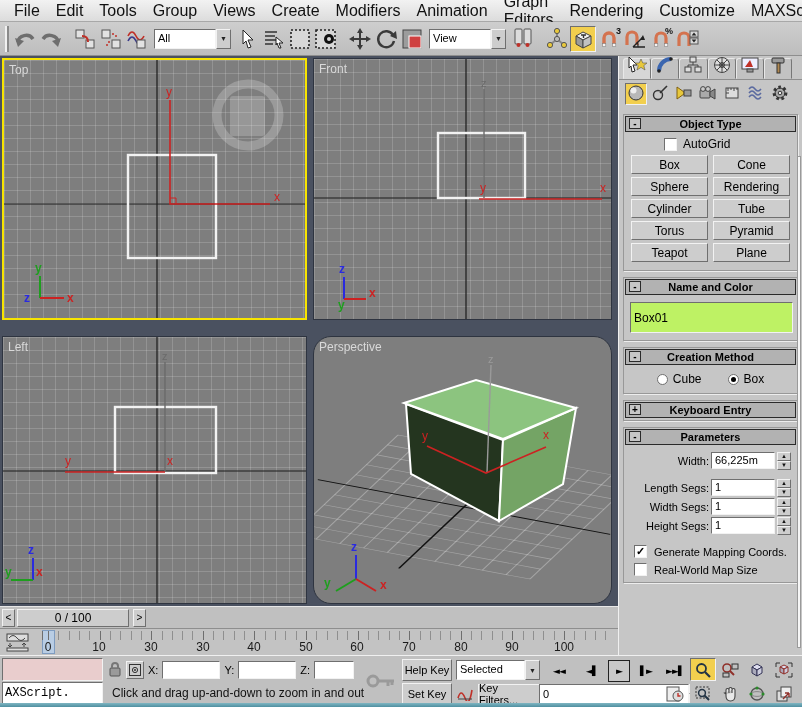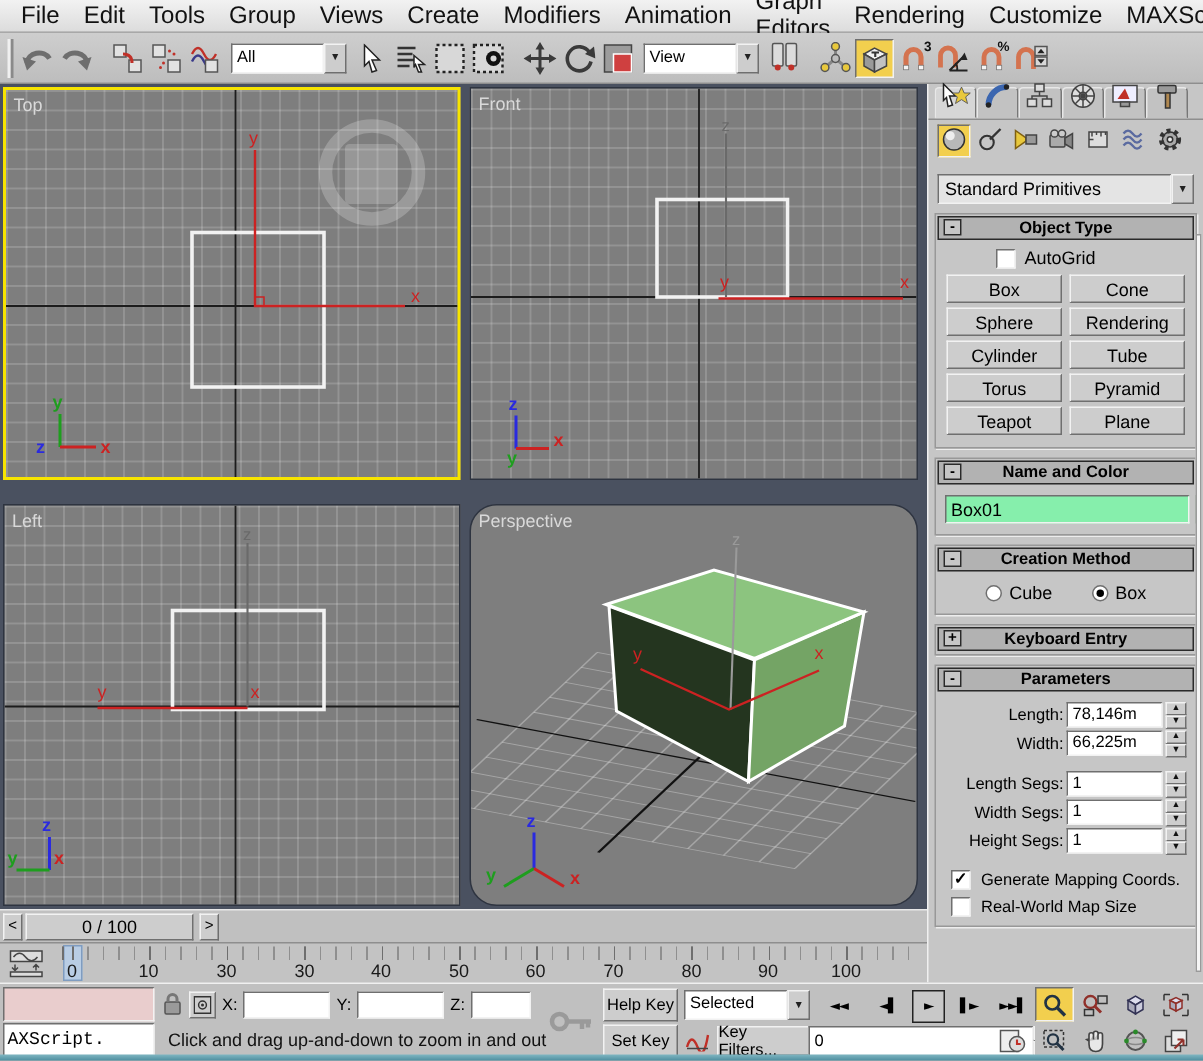--- a/index.html
+++ b/index.html
@@ -53,21 +53,21 @@
   .cat.on { background:#f2cf4e; border:1px solid; border-color:#6f6f6f #f2f2f2 #f2f2f2 #6f6f6f; }
   .prim-dd { display:flex; height:20px; margin:8px 6px 4px 6px; }
   .prim-dd .val { flex:1; background:#e4e4e4; border:1px solid; border-color:#6f6f6f #f2f2f2 #f2f2f2 #6f6f6f; padding:2px 4px; font-size:12px; }
   .rollout { margin:6px 4px 0 4px; border:1px solid #989898; box-shadow:1px 1px 0 #ededed; padding-bottom:5px; }
   .rhead { margin:1px; height:16px; background:#b2b2b2; border:1px solid #2a2a2a; display:flex; align-items:center; font-weight:bold; font-size:11px; position:relative; justify-content:center; }
   .rstate { position:absolute; left:3px; top:1px; width:12px; height:11px; border:1px solid #2a2a2a; background:#c6c6c6; font-size:10px; line-height:10px; text-align:center; font-weight:bold; }
   .objbtns { display:grid; grid-template-columns:1fr 1fr; gap:3px 5px; padding:3px 7px; }
   .objbtns .b { height:19px; font-size:12px; display:flex; align-items:center; justify-content:center; }
   .agrow { display:flex; align-items:center; gap:6px; padding:4px 0 1px 40px; font-size:12px; }
   .namerow { display:flex; gap:4px; padding:6px 6px 2px 6px; }
-  .namerow input { flex:1; height:19px; background:#86efac; border:1px solid; border-color:#6f6f6f #f2f2f2 #f2f2f2 #6f6f6f; font-size:12px; padding:0 3px; font-family:"Liberation Sans",sans-serif; }
+  .namerow input { flex:1; height:31px; background:#bef264; border:1px solid; border-color:#6f6f6f #f2f2f2 #f2f2f2 #6f6f6f; font-size:12px; padding:0 3px; font-family:"Liberation Sans",sans-serif; }
   .swatch { width:22px; height:19px; border:1px solid #555; }
   .cmrow { display:flex; justify-content:center; gap:26px; padding:6px 0 2px 0; font-size:12px; }
   .cmrow .opt { display:flex; align-items:center; gap:5px; }
   .prow { display:flex; align-items:center; justify-content:flex-end; gap:2px; padding:1px 6px 1px 0; }
   .prow .lbl { font-size:11px; }
   .prow .fld { width:64px; height:17px; background:#fff; border:1px solid; border-color:#6f6f6f #f2f2f2 #f2f2f2 #6f6f6f; font-size:11px; padding:1px 3px; }
   .prow .spin { height:17px; }
   .ckrow { display:flex; align-items:center; gap:7px; padding:4px 0 1px 10px; font-size:11px; }
   .cscroll { position:absolute; right:1px; top:100px; width:4px; height:492px; background:#f6f6f6; border:1px solid #9a9a9a; }
 
@@ -514,24 +514,20 @@
             </svg></span>
         </div>
       <div class="cat">
           <span><svg width="16" height="16">
               <circle cx="8" cy="8" r="5" fill="#aaa" stroke="#333"></circle>
               <circle cx="8" cy="8" r="5.8" fill="none" stroke="#333" stroke-width="3.2" stroke-dasharray="2.5 2.5"></circle>
               <circle cx="8" cy="8" r="1.8" fill="#e8e8e8" stroke="#333"></circle>
             </svg></span>
         </div>
     </div>
-    <div class="prim-dd">
-      <div class="val">Standard Primitives</div>
-      <div class="ddarrow">▼</div>
-    </div>
 
     <div class="rollout">
       <div class="rhead">
         <span class="rstate">-</span>
         <span>Object Type</span>
       </div>
       <div class="agrow">
         <span class="chk"></span>
         <span>AutoGrid</span>
       </div>
@@ -583,28 +579,20 @@
         <span>Keyboard Entry</span>
       </div>
     </div>
 
     <div class="rollout">
       <div class="rhead">
         <span class="rstate">-</span>
         <span>Parameters</span>
       </div>
       <div style="height:5px;"></div>
-      <div class="prow">
-          <span class="lbl">Length:</span>
-          <span class="fld">78,146m</span>
-          <span class="spin">
-            <div>▲</div>
-            <div>▼</div>
-          </span>
-        </div>
       <div class="prow">
           <span class="lbl">Width:</span>
           <span class="fld">66,225m</span>
           <span class="spin">
             <div>▲</div>
             <div>▼</div>
           </span>
         </div>
       <div style="height:8px;"></div>
       <div class="prow">

